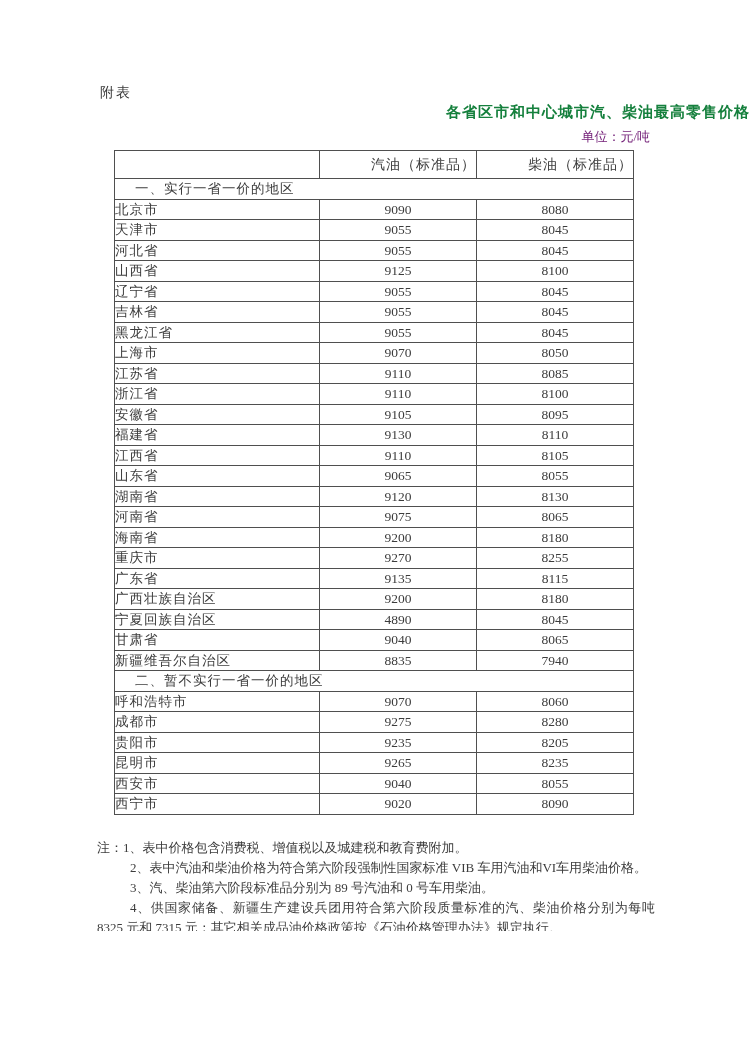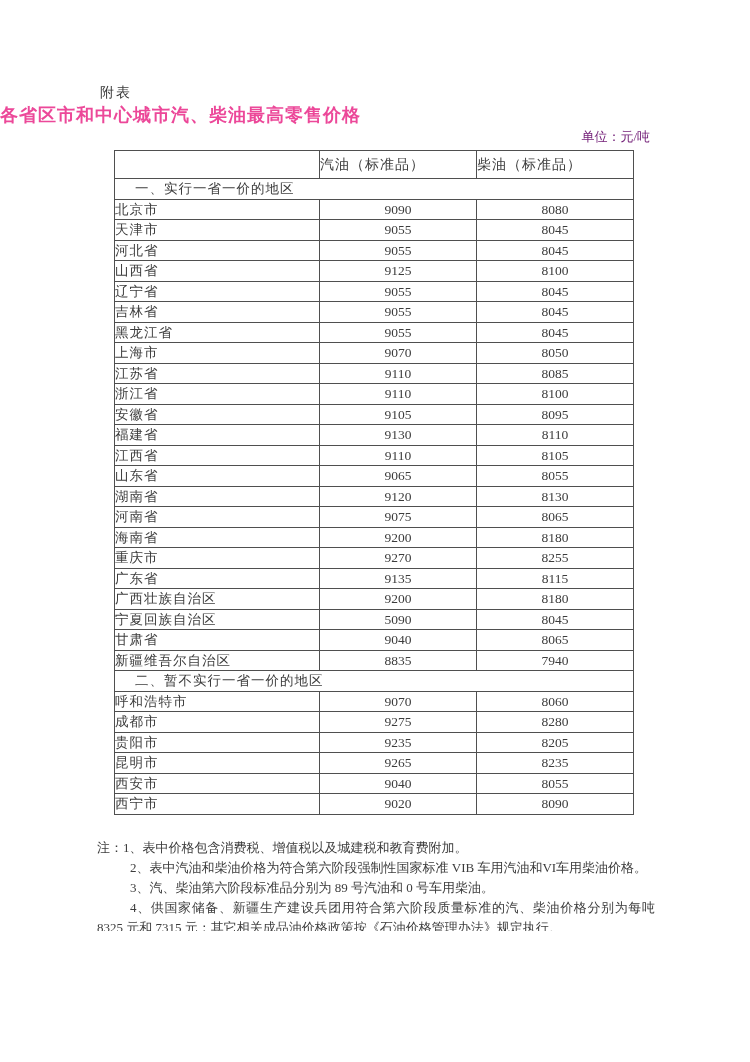--- a/index.html
+++ b/index.html
@@ -21,25 +21,25 @@
     left: 100px;
     top: 84px;
     font-size: 14px;
     letter-spacing: 2px;
   }
   .doc-title {
     position: absolute;
     left: 0;
     top: 103px;
     width: 750px;
-    text-align: left;
-    font-size: 18px;
+    text-align: right;
+    font-size: 15px;
     font-weight: bold;
     letter-spacing: 1px;
-    color: #ec4899;
+    color: #15803d;
   }
   .unit-label {
     position: absolute;
     right: 100px;
     top: 128px;
     font-size: 13px;
     color: #701a75;
   }
   table.price-table {
     position: absolute;
@@ -58,21 +58,21 @@
     border: 1px solid #4f4f4f;
     padding: 0;
     line-height: 1;
     overflow: hidden;
     white-space: nowrap;
   }
   table.price-table th {
     height: 27px;
     font-weight: normal;
     font-size: 14px;
-    text-align: left;
+    text-align: right;
     letter-spacing: 1px;
   }
   table.price-table td {
     height: 19.5px;
   }
   table.price-table td.region {
     text-align: left;
     letter-spacing: 1px;
   }
   table.price-table td.num {
@@ -225,21 +225,21 @@
           <td class="num">9135</td>
           <td class="num">8115</td>
         </tr>
         <tr>
           <td class="region">广西壮族自治区</td>
           <td class="num">9200</td>
           <td class="num">8180</td>
         </tr>
         <tr>
           <td class="region">宁夏回族自治区</td>
-          <td class="num">5090</td>
+          <td class="num">4890</td>
           <td class="num">8045</td>
         </tr>
         <tr>
           <td class="region">甘肃省</td>
           <td class="num">9040</td>
           <td class="num">8065</td>
         </tr>
         <tr>
           <td class="region">新疆维吾尔自治区</td>
           <td class="num">8835</td>

